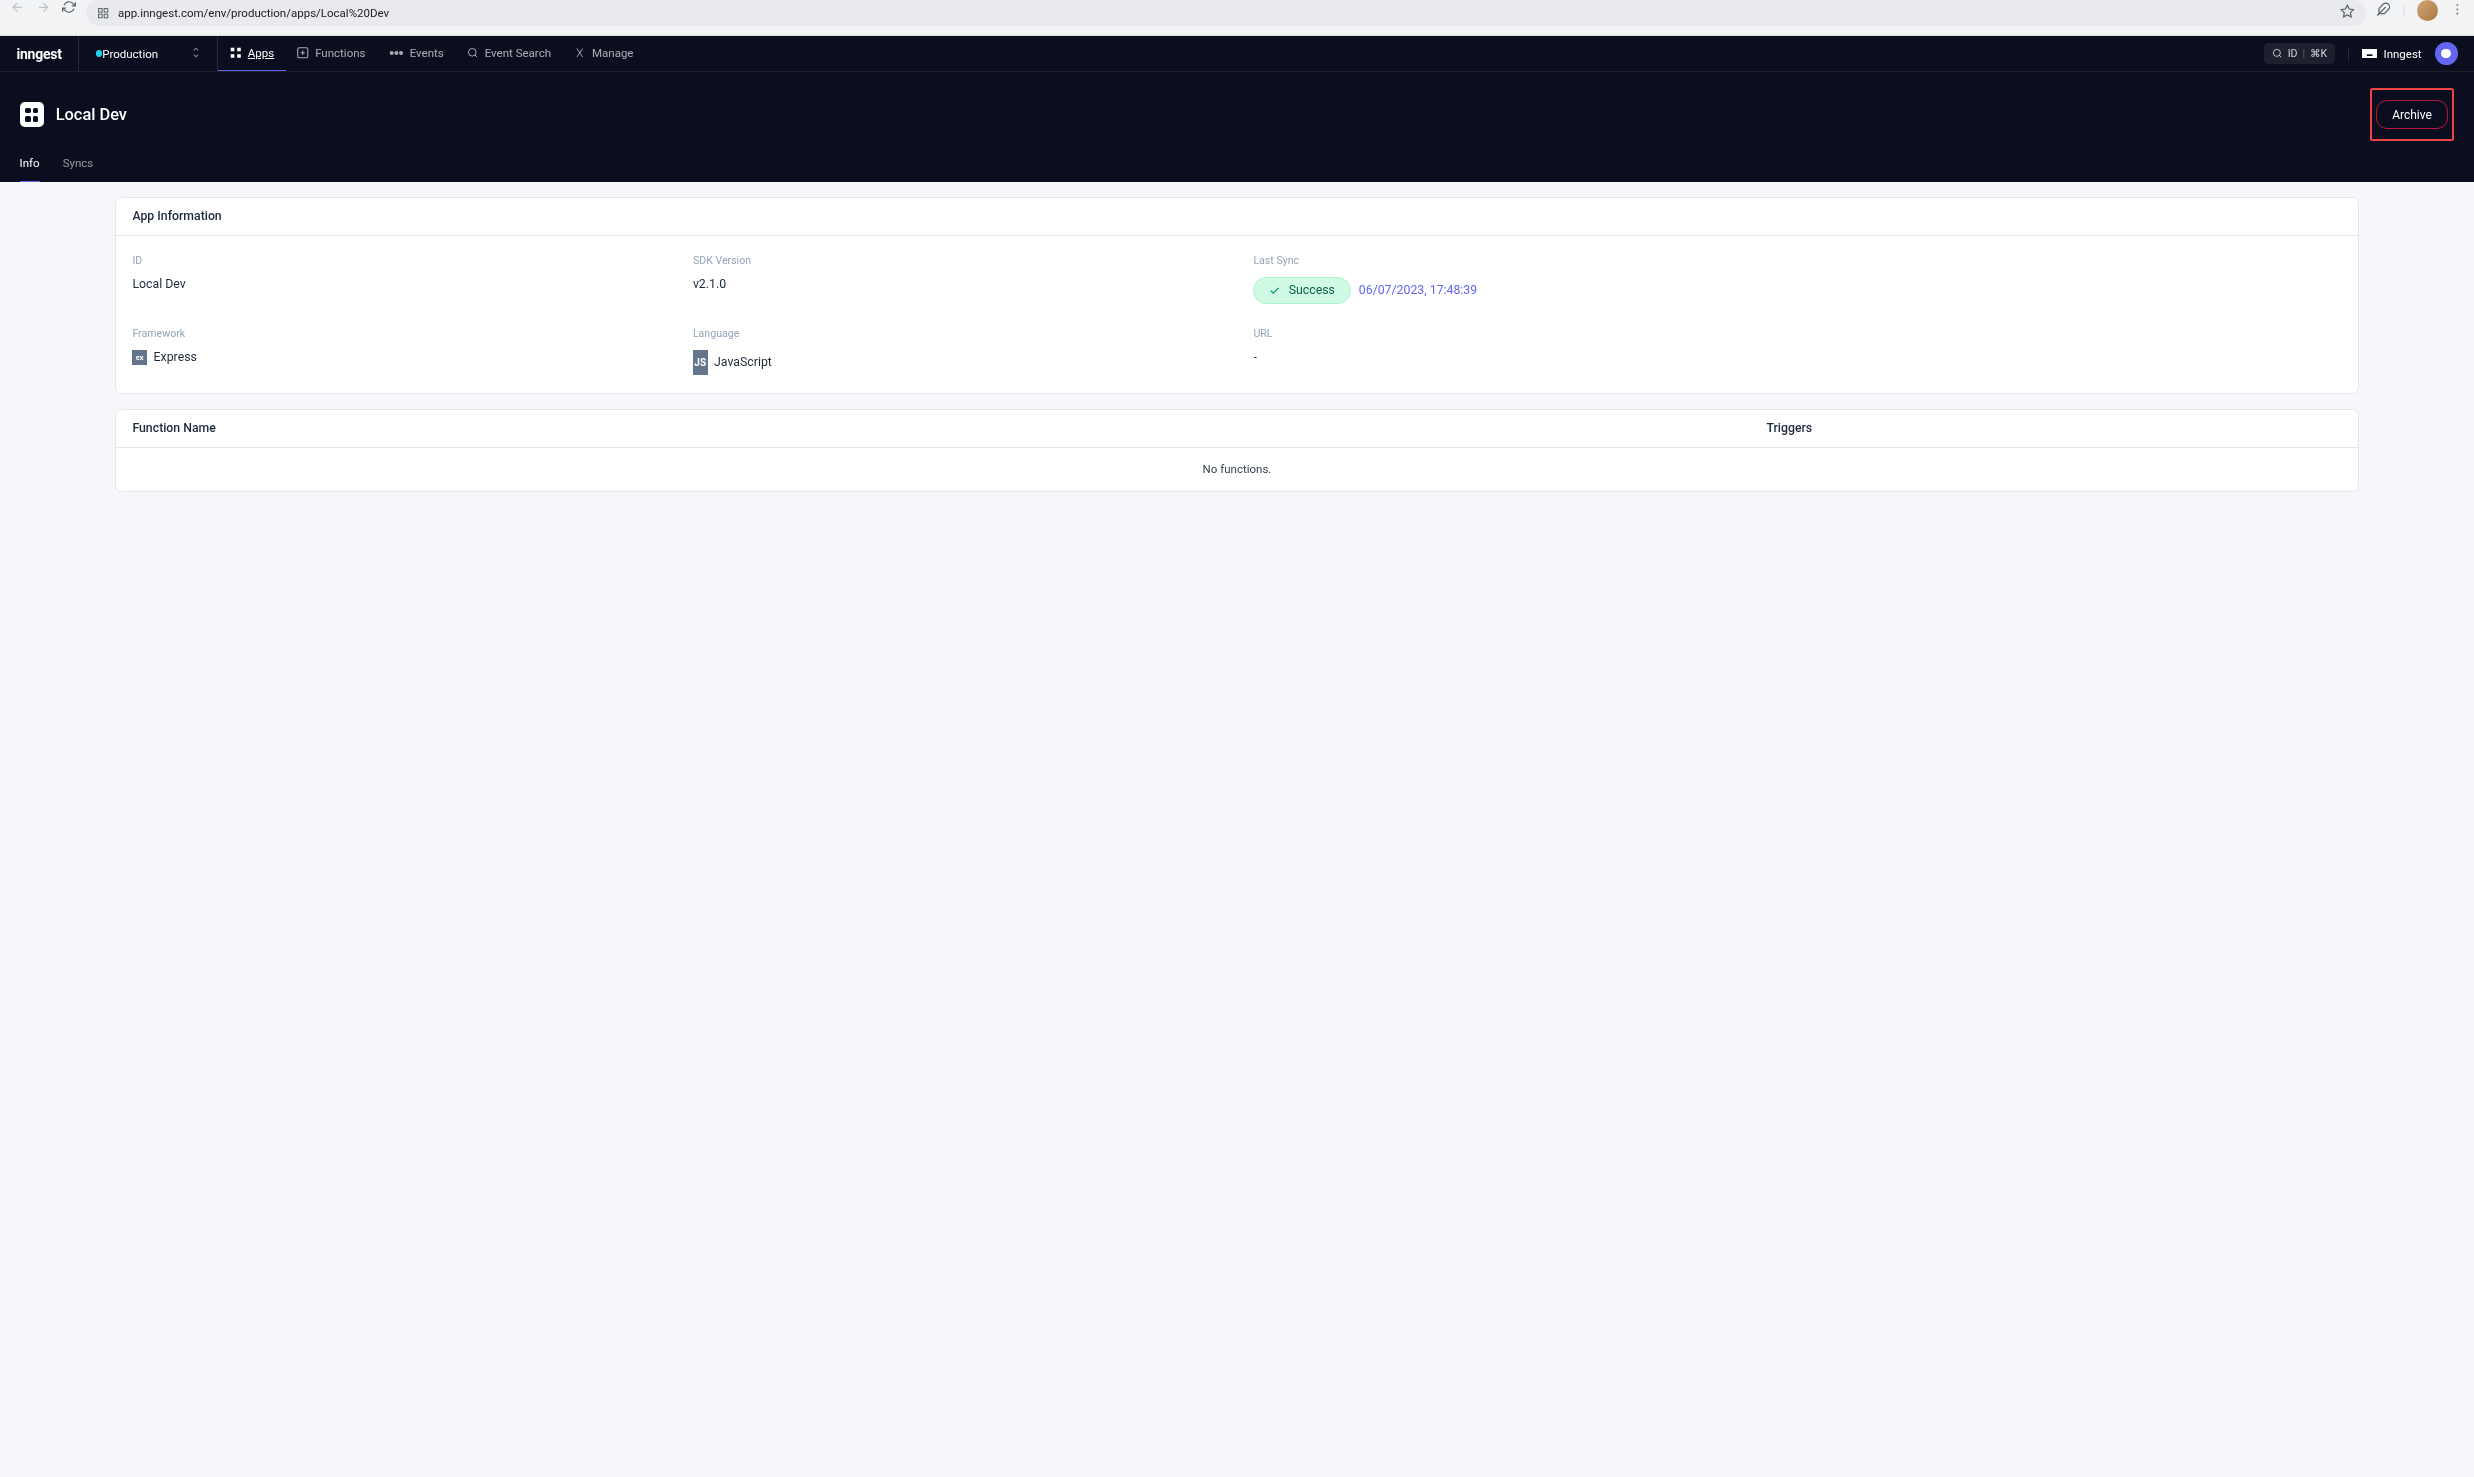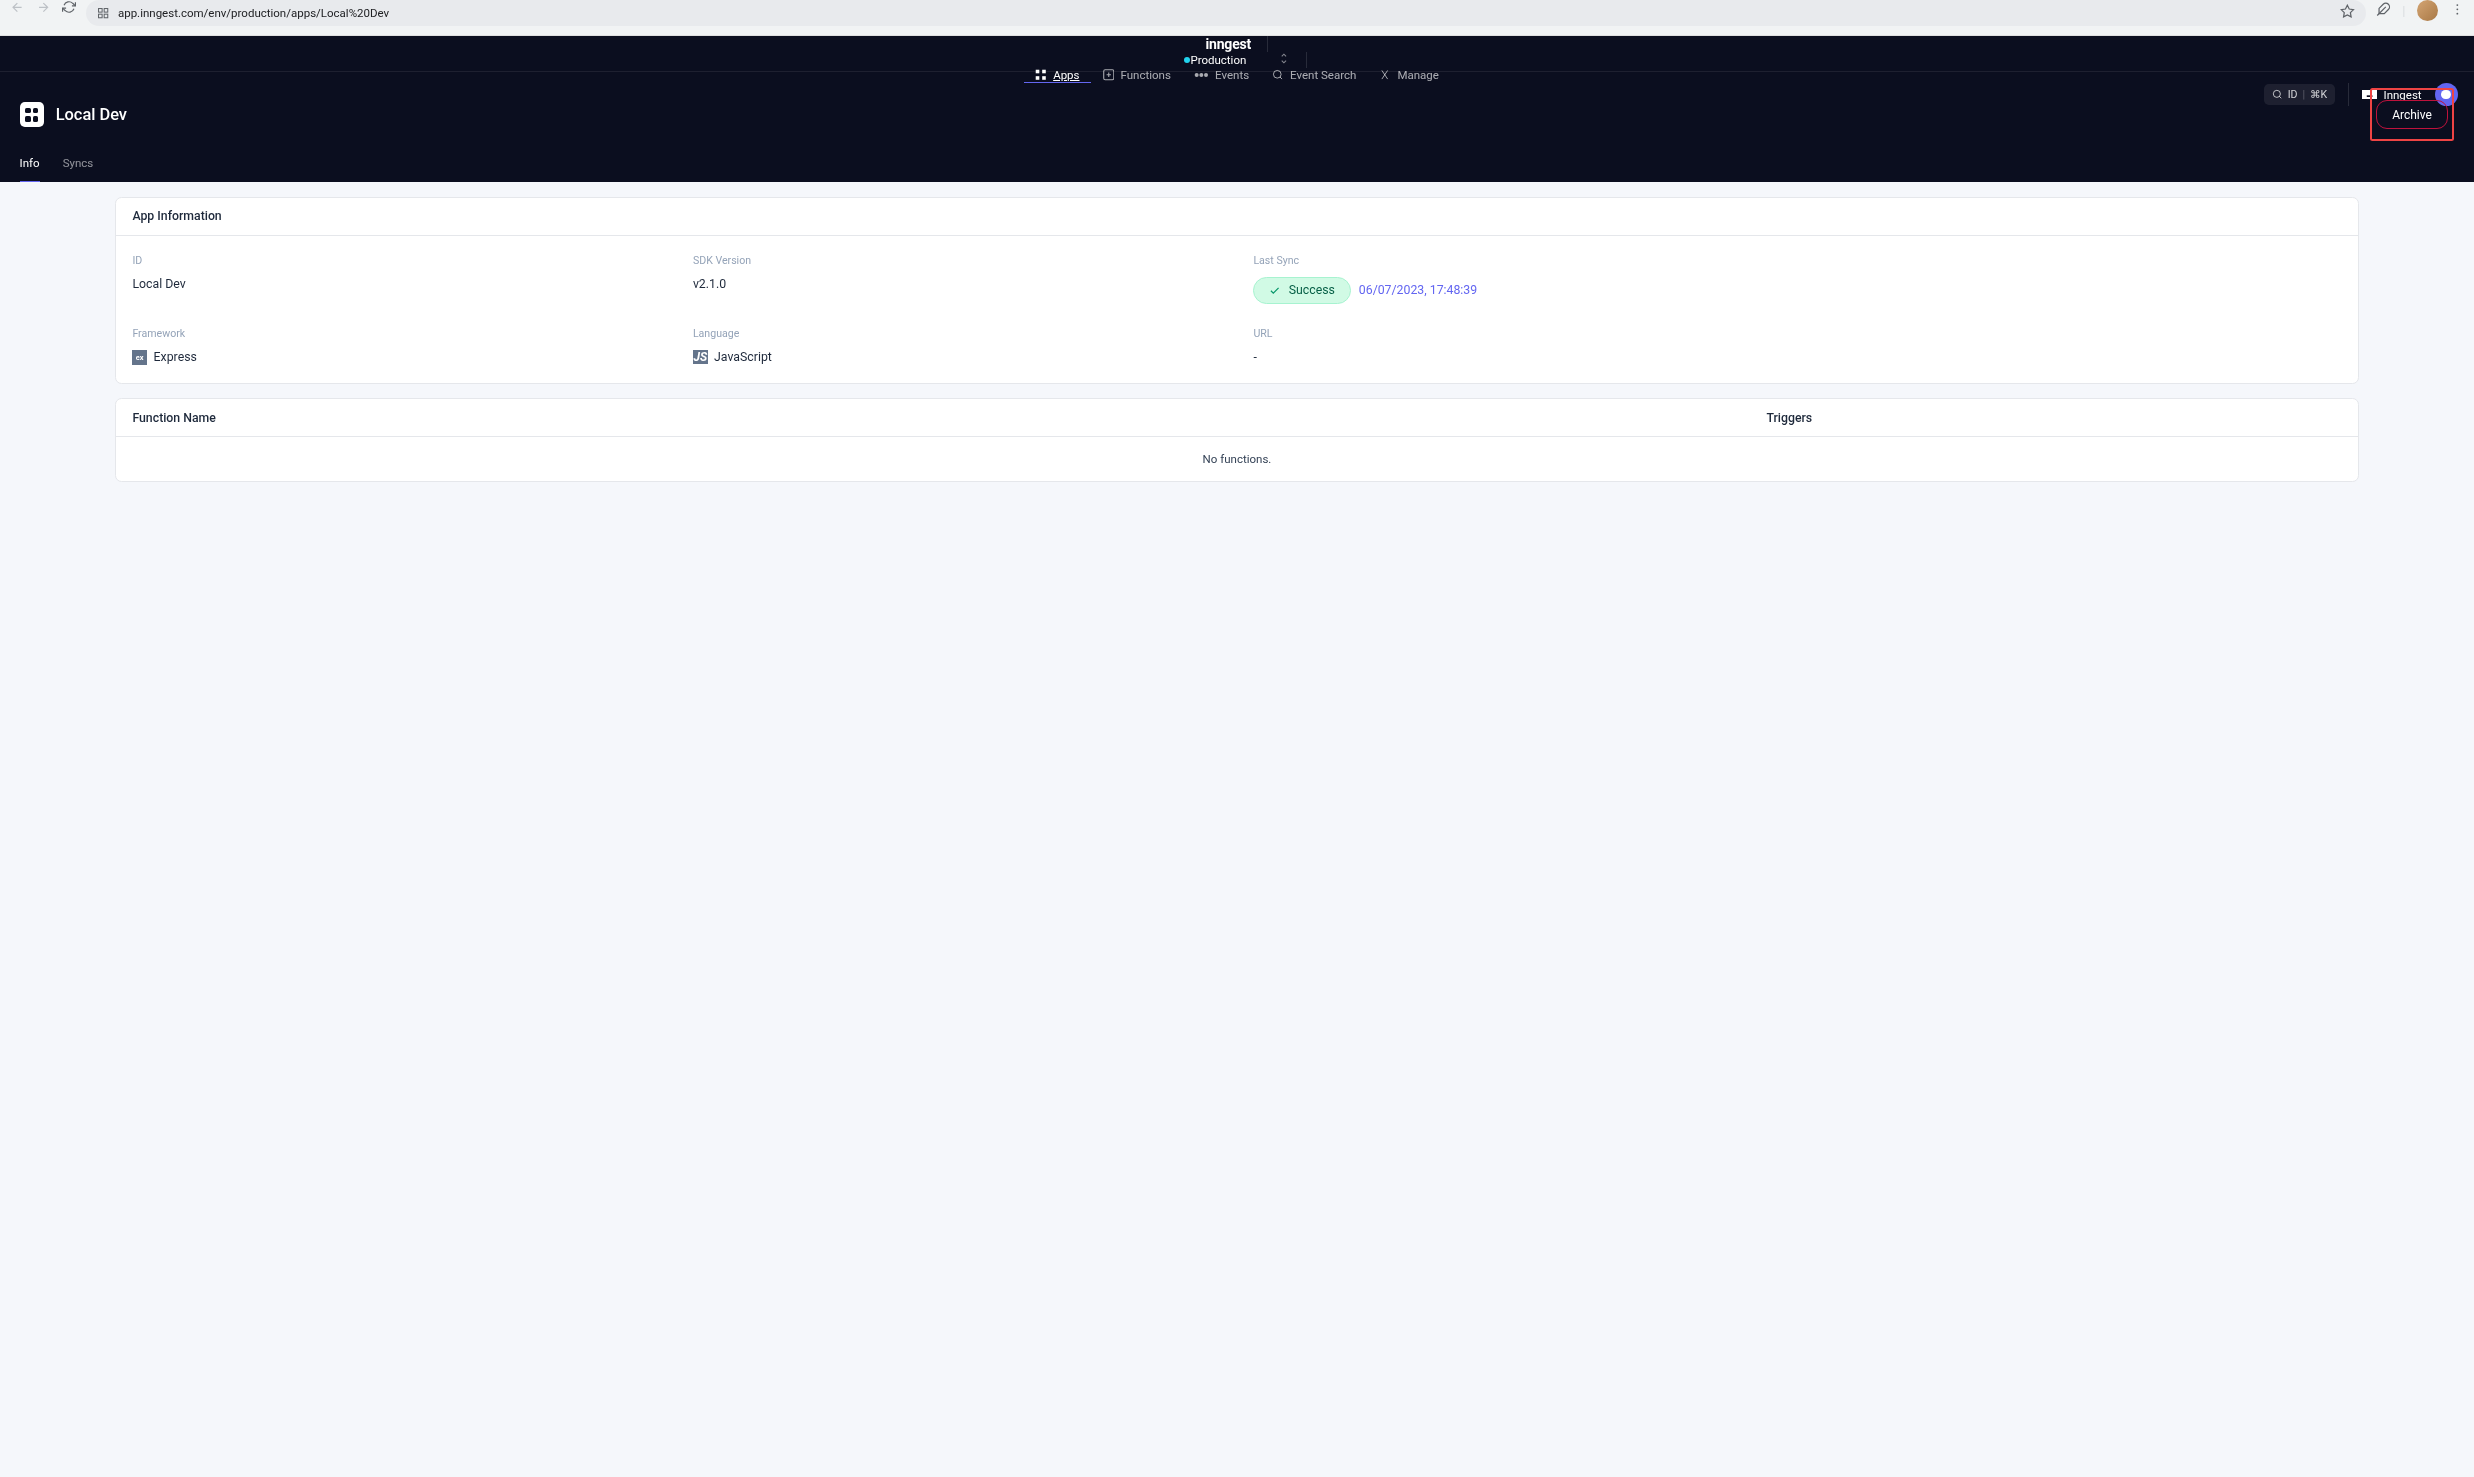--- a/index.html
+++ b/index.html
@@ -70,21 +70,20 @@
     .dots-vertical {
       color: #5f6368;
     }
     .app-topbar {
       background: #0b0e1f;
       height: 36px;
       display: flex;
       align-items: center;
       padding: 0 16.4px;
       border-bottom: 0.8px solid rgba(255,255,255,0.08);
-      flex-direction: column;
     }
     .logo {
       color: white;
       font-weight: 700;
       font-size: 14px;
       letter-spacing: -0.2px;
       padding-right: 16.4px;
       border-right: 0.8px solid rgba(255,255,255,0.12);
       height: 100%;
       display: flex;
@@ -320,29 +319,28 @@
       background: #64748b;
       color: white;
       font-size: 7.4px;
       font-weight: bold;
       display: flex;
       align-items: center;
       justify-content: center;
     }
     .lang-badge {
       width: 14.7px;
-      height: 14px;
+      height: 25px;
       background: #64748b;
       color: white;
-      font-size: 12px;
+      font-size: 10px;
       font-weight: bold;
       display: flex;
       align-items: center;
       justify-content: center;
-      font-style: italic;
     }
     .table-header {
       display: grid;
       grid-template-columns: 1fr 1fr;
       padding: 11.5px 16.4px;
       border-bottom: 0.8px solid #e5e7eb;
     }
     .table-header-cell {
       font-size: 12.3px;
       font-weight: 500;

